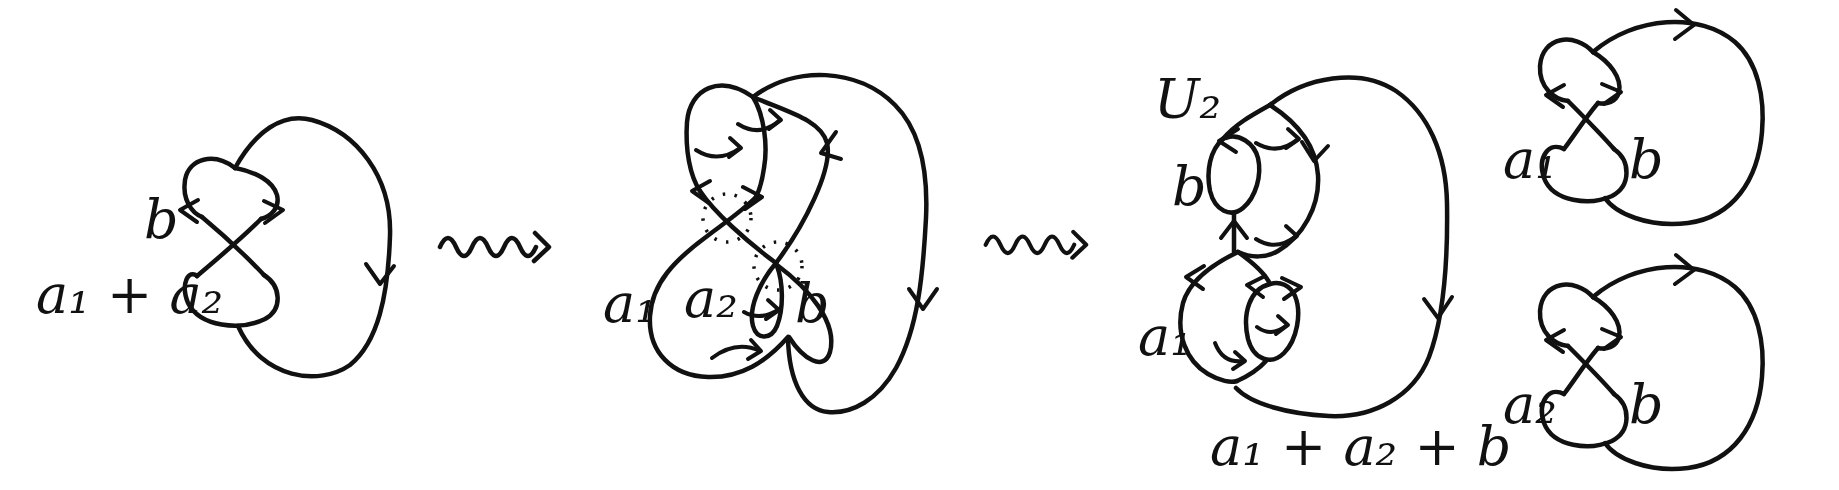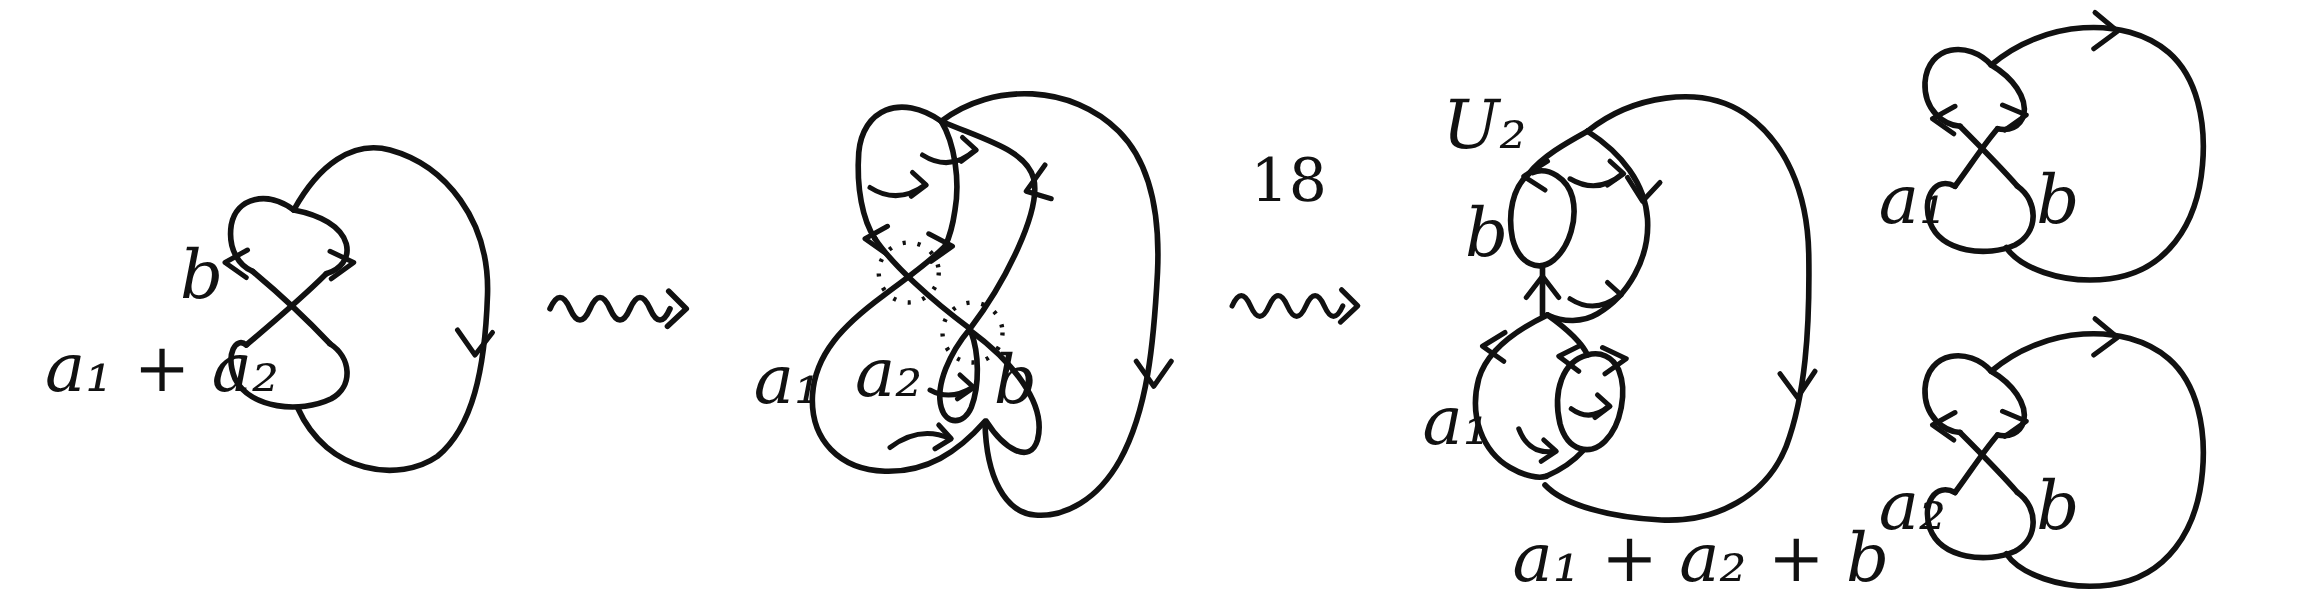--- a/index.html
+++ b/index.html
@@ -84,21 +84,20 @@
       <path class="thin" d="M 154,252 Q 170,261 188,250"></path>
       <polyline class="thin" points="178,240 189,250 176,259"></polyline>
     </g>
     <path class="stroke" d="M 187,205 C 218,228 248,262 240,292 C 234,312 213,299 199,277"></path>
   </svg>
   <div class="lbl" style="left:603px; top:277px;">a₁</div>
   <div class="lbl" style="left:684px; top:272px;">a₂</div>
   <div class="lbl" style="left:795px; top:277px;">b</div>
 
   <div class="caption" style="left:975px; top:118px; width:112px;">
-    <div>18</div>
   </div>
   <svg class="draw" style="left:982px; top:217px;" width="118" height="50" viewBox="0 0 128 54">
     <path class="stroke" d="M 4,30 Q 12,12 20,30 T 36,30 T 52,30 T 68,30 T 84,30 T 100,30"></path>
     <polyline class="stroke" points="99,16 113,30 98,44"></polyline>
   </svg>
 
   <svg class="draw" style="left:1130px; top:55px;" width="340" height="380" viewBox="0 0 340 380">
     <g>
       <path class="stroke" d="M 140,50 C 175,22 230,12 266,36 C 298,58 316,98 317,148 C 318,210 314,262 299,302 C 283,342 243,363 199,361 C 158,359 121,349 106,333"></path>
       <polyline class="thin" points="294,244 308,263 322,242"></polyline>

